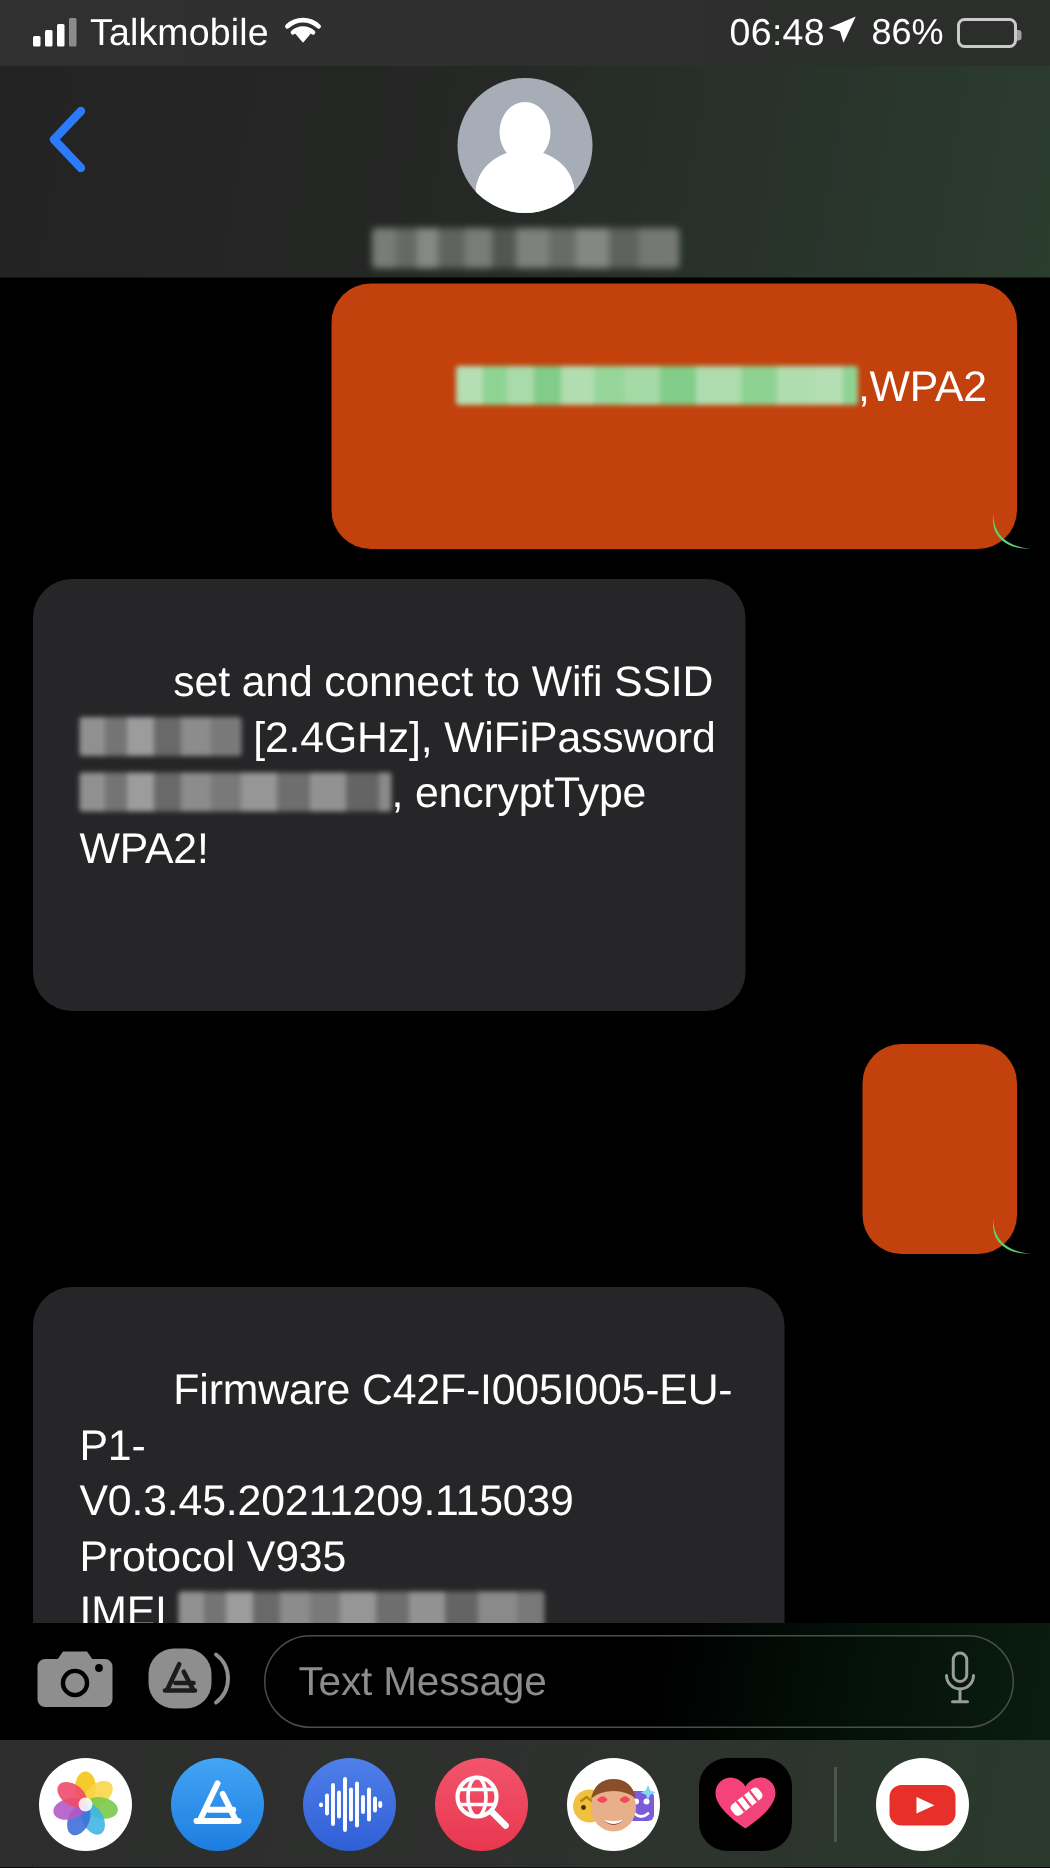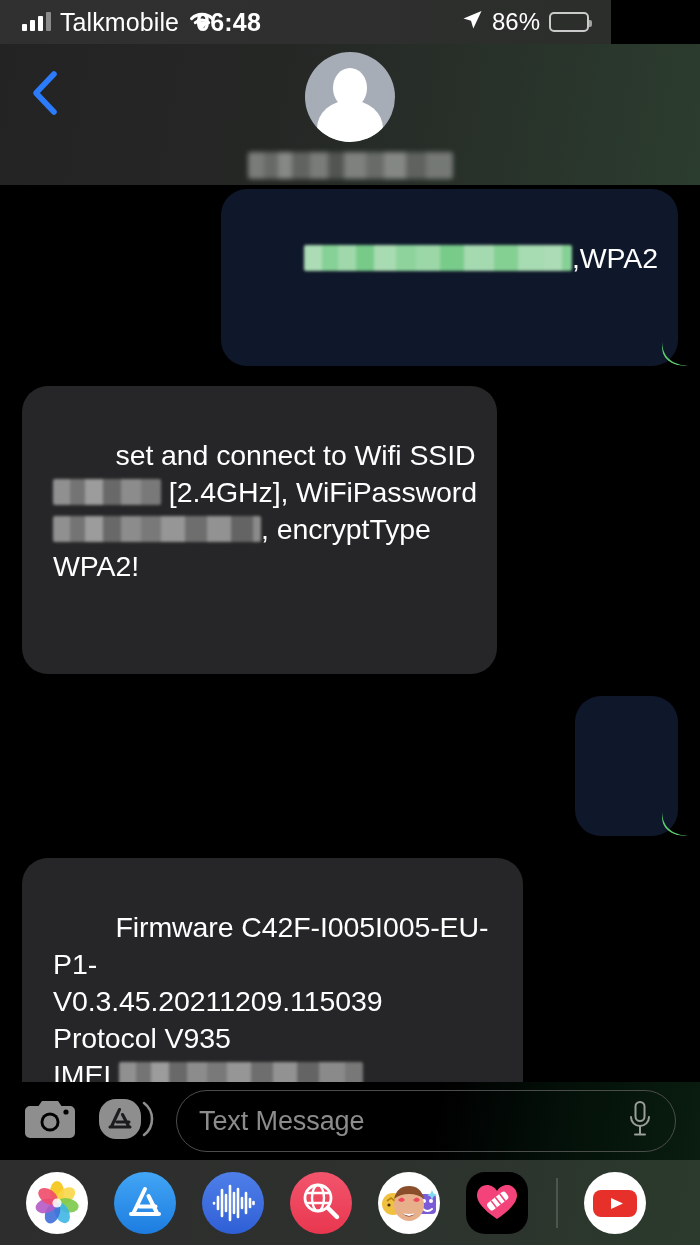--- a/index.html
+++ b/index.html
@@ -19,41 +19,41 @@
     width: 700px;
     height: 1245px;
     background: #000;
     overflow: hidden;
   }
 
   
   .status-bar {
     position: absolute;
     top: 0; left: 0;
-    width: 611px;
+    width: 700px;
     height: 44px;
     display: flex;
     align-items: center;
     background: linear-gradient(to right, #303030 0%, #2e2f2e 55%, #2b2e2b 100%);
     color: #fff;
     z-index: 40;
     padding: 0 22px;
     box-sizing: border-box;
   }
   .sb-left {
     display: flex;
     align-items: center;
     gap: 9px;
     flex: 0 0 auto;
   }
   .sb-center {
     flex: 1;
-    text-align: left;
+    text-align: right;
     font-size: 25px;
-    font-weight: 700;
+    font-weight: 400;
     letter-spacing: 0.2px;
     margin-left: -20px;
   }
   .sb-right {
     display: flex;
     align-items: center;
     gap: 9px;
     flex: 0 0 auto;
   }
   .carrier {
@@ -196,21 +196,21 @@
     padding: 14px 20px 15px 20px;
     border-radius: 26px;
     font-size: 28.5px;
     line-height: 37px;
     color: #fff;
     word-wrap: break-word;
     white-space: pre-wrap;
     letter-spacing: -0.1px;
   }
   .bubble.green {
-    background: #0f172a;
+    background: #c2410c;
   }
   .bubble.gray {
     background: #262628;
     padding-left: 31px;
   }
   
   .bubble.green::after {
     content: "";
     position: absolute;
     right: -10px; bottom: 0;

